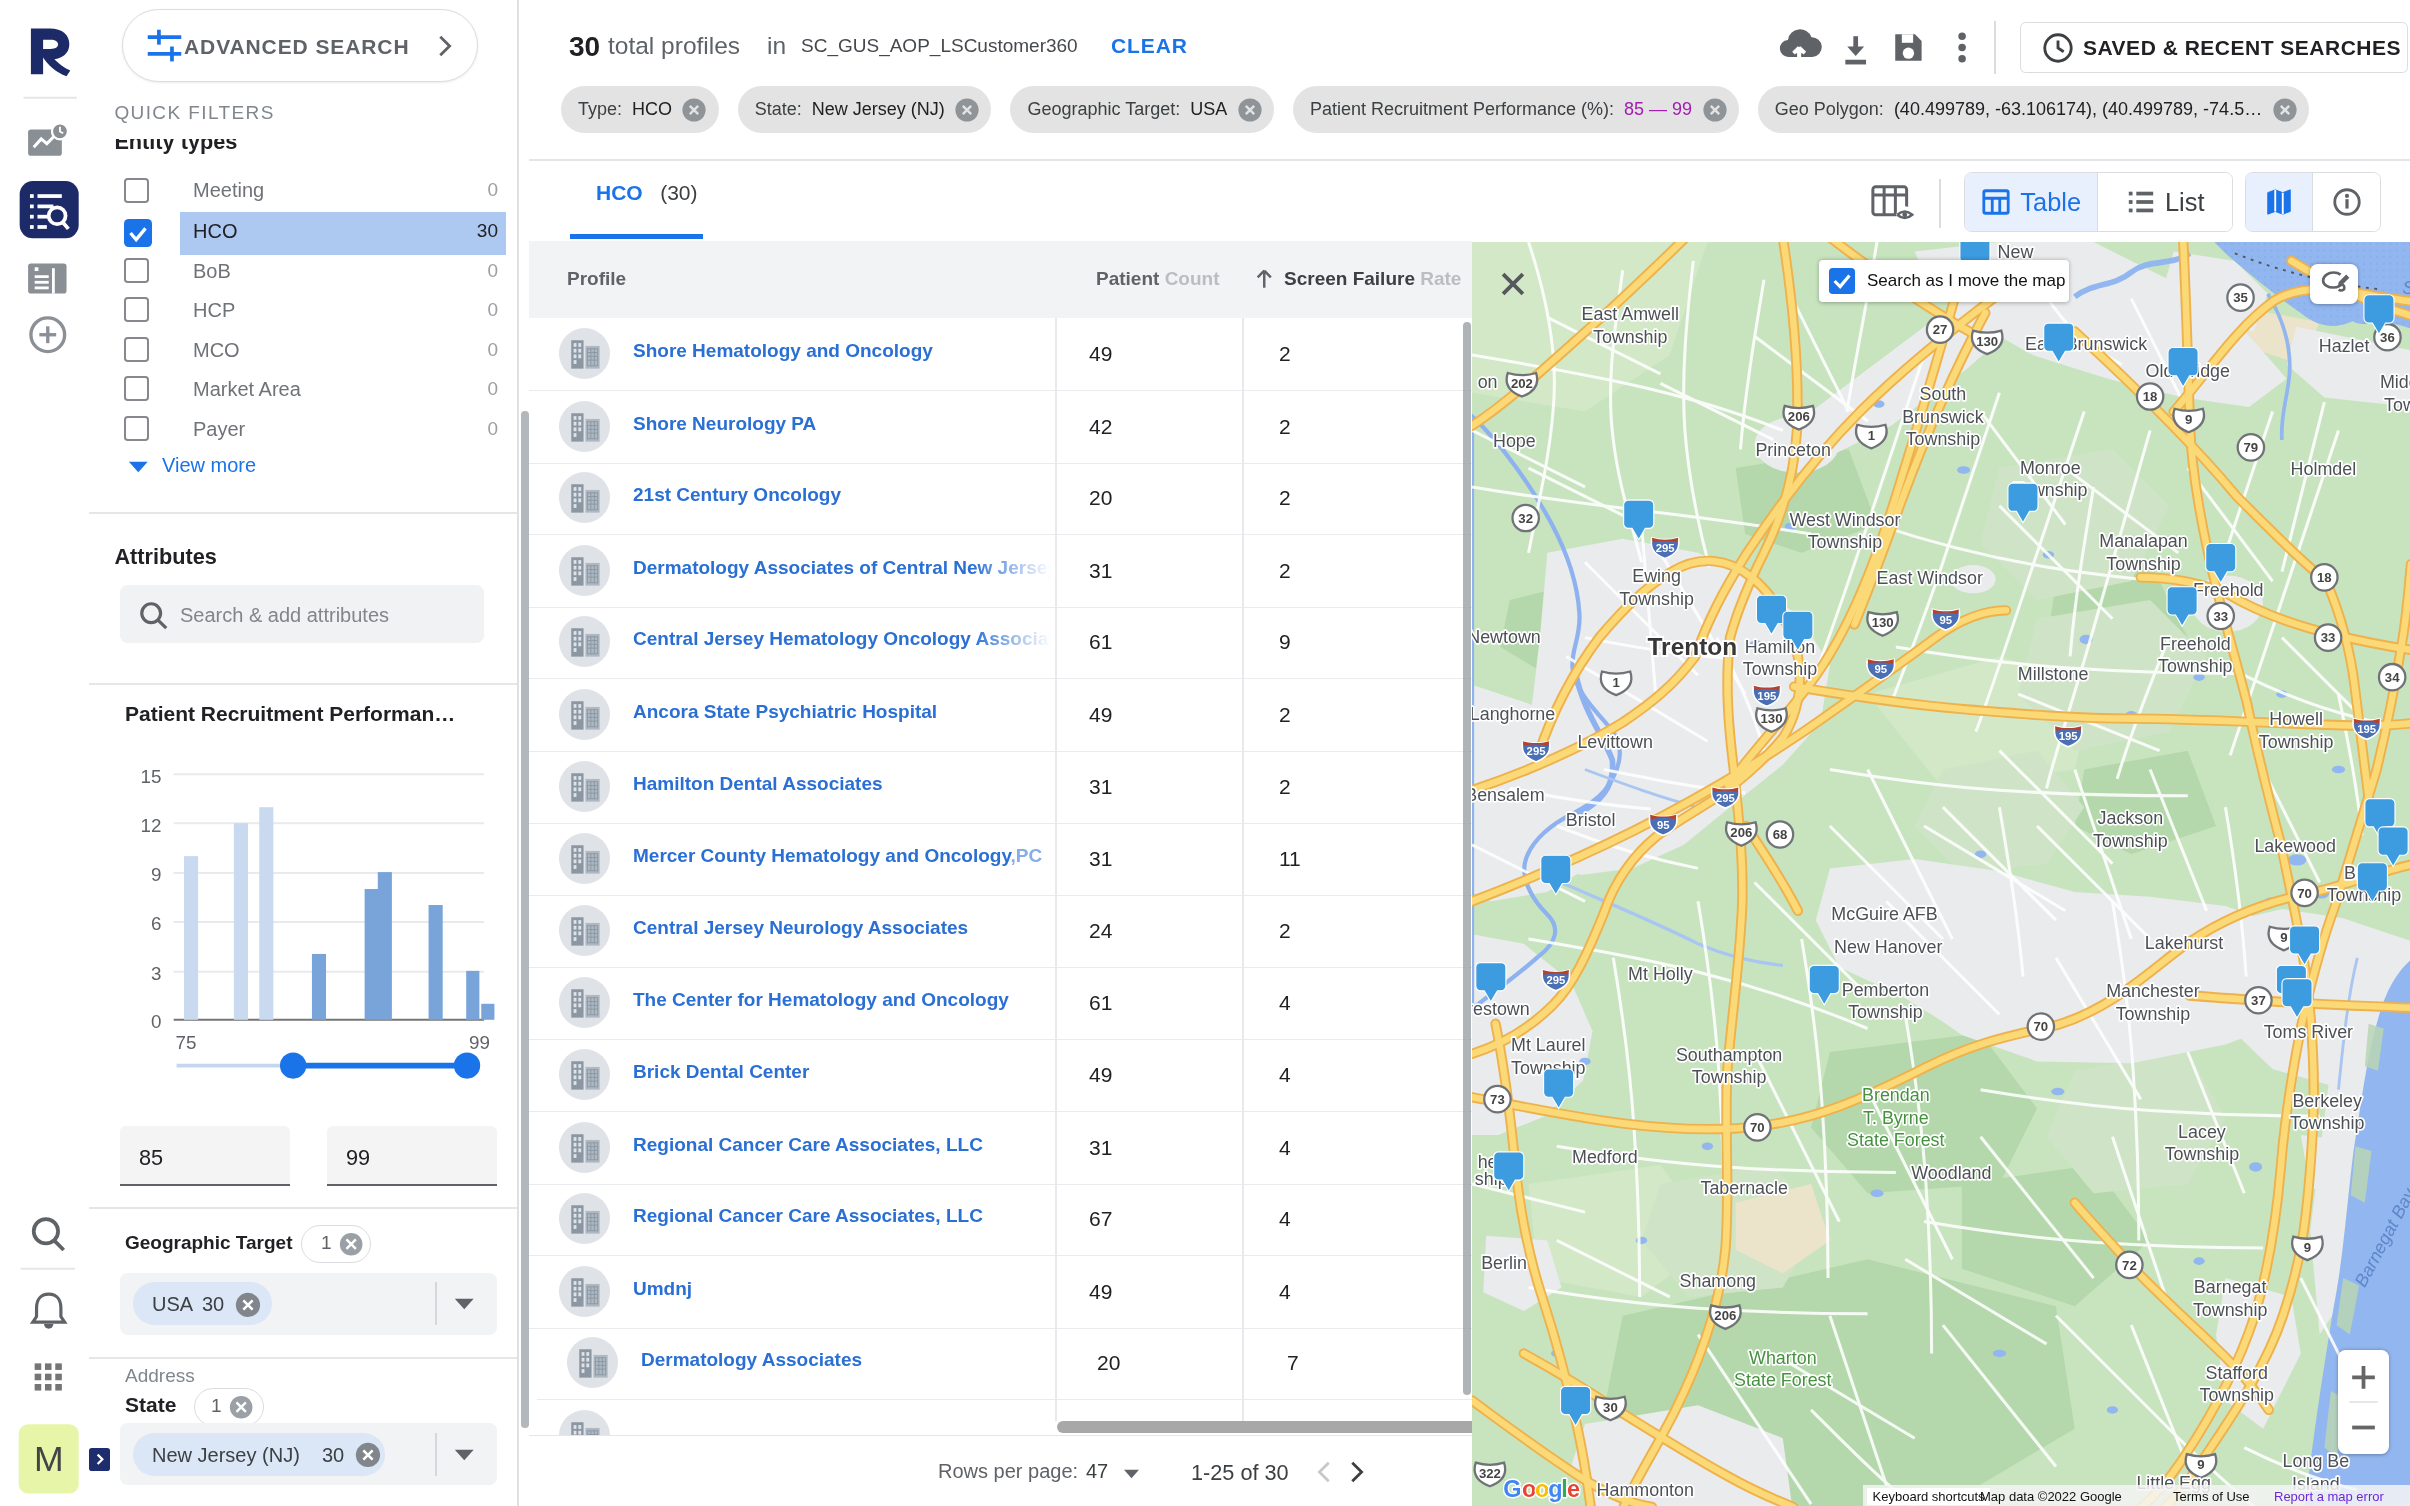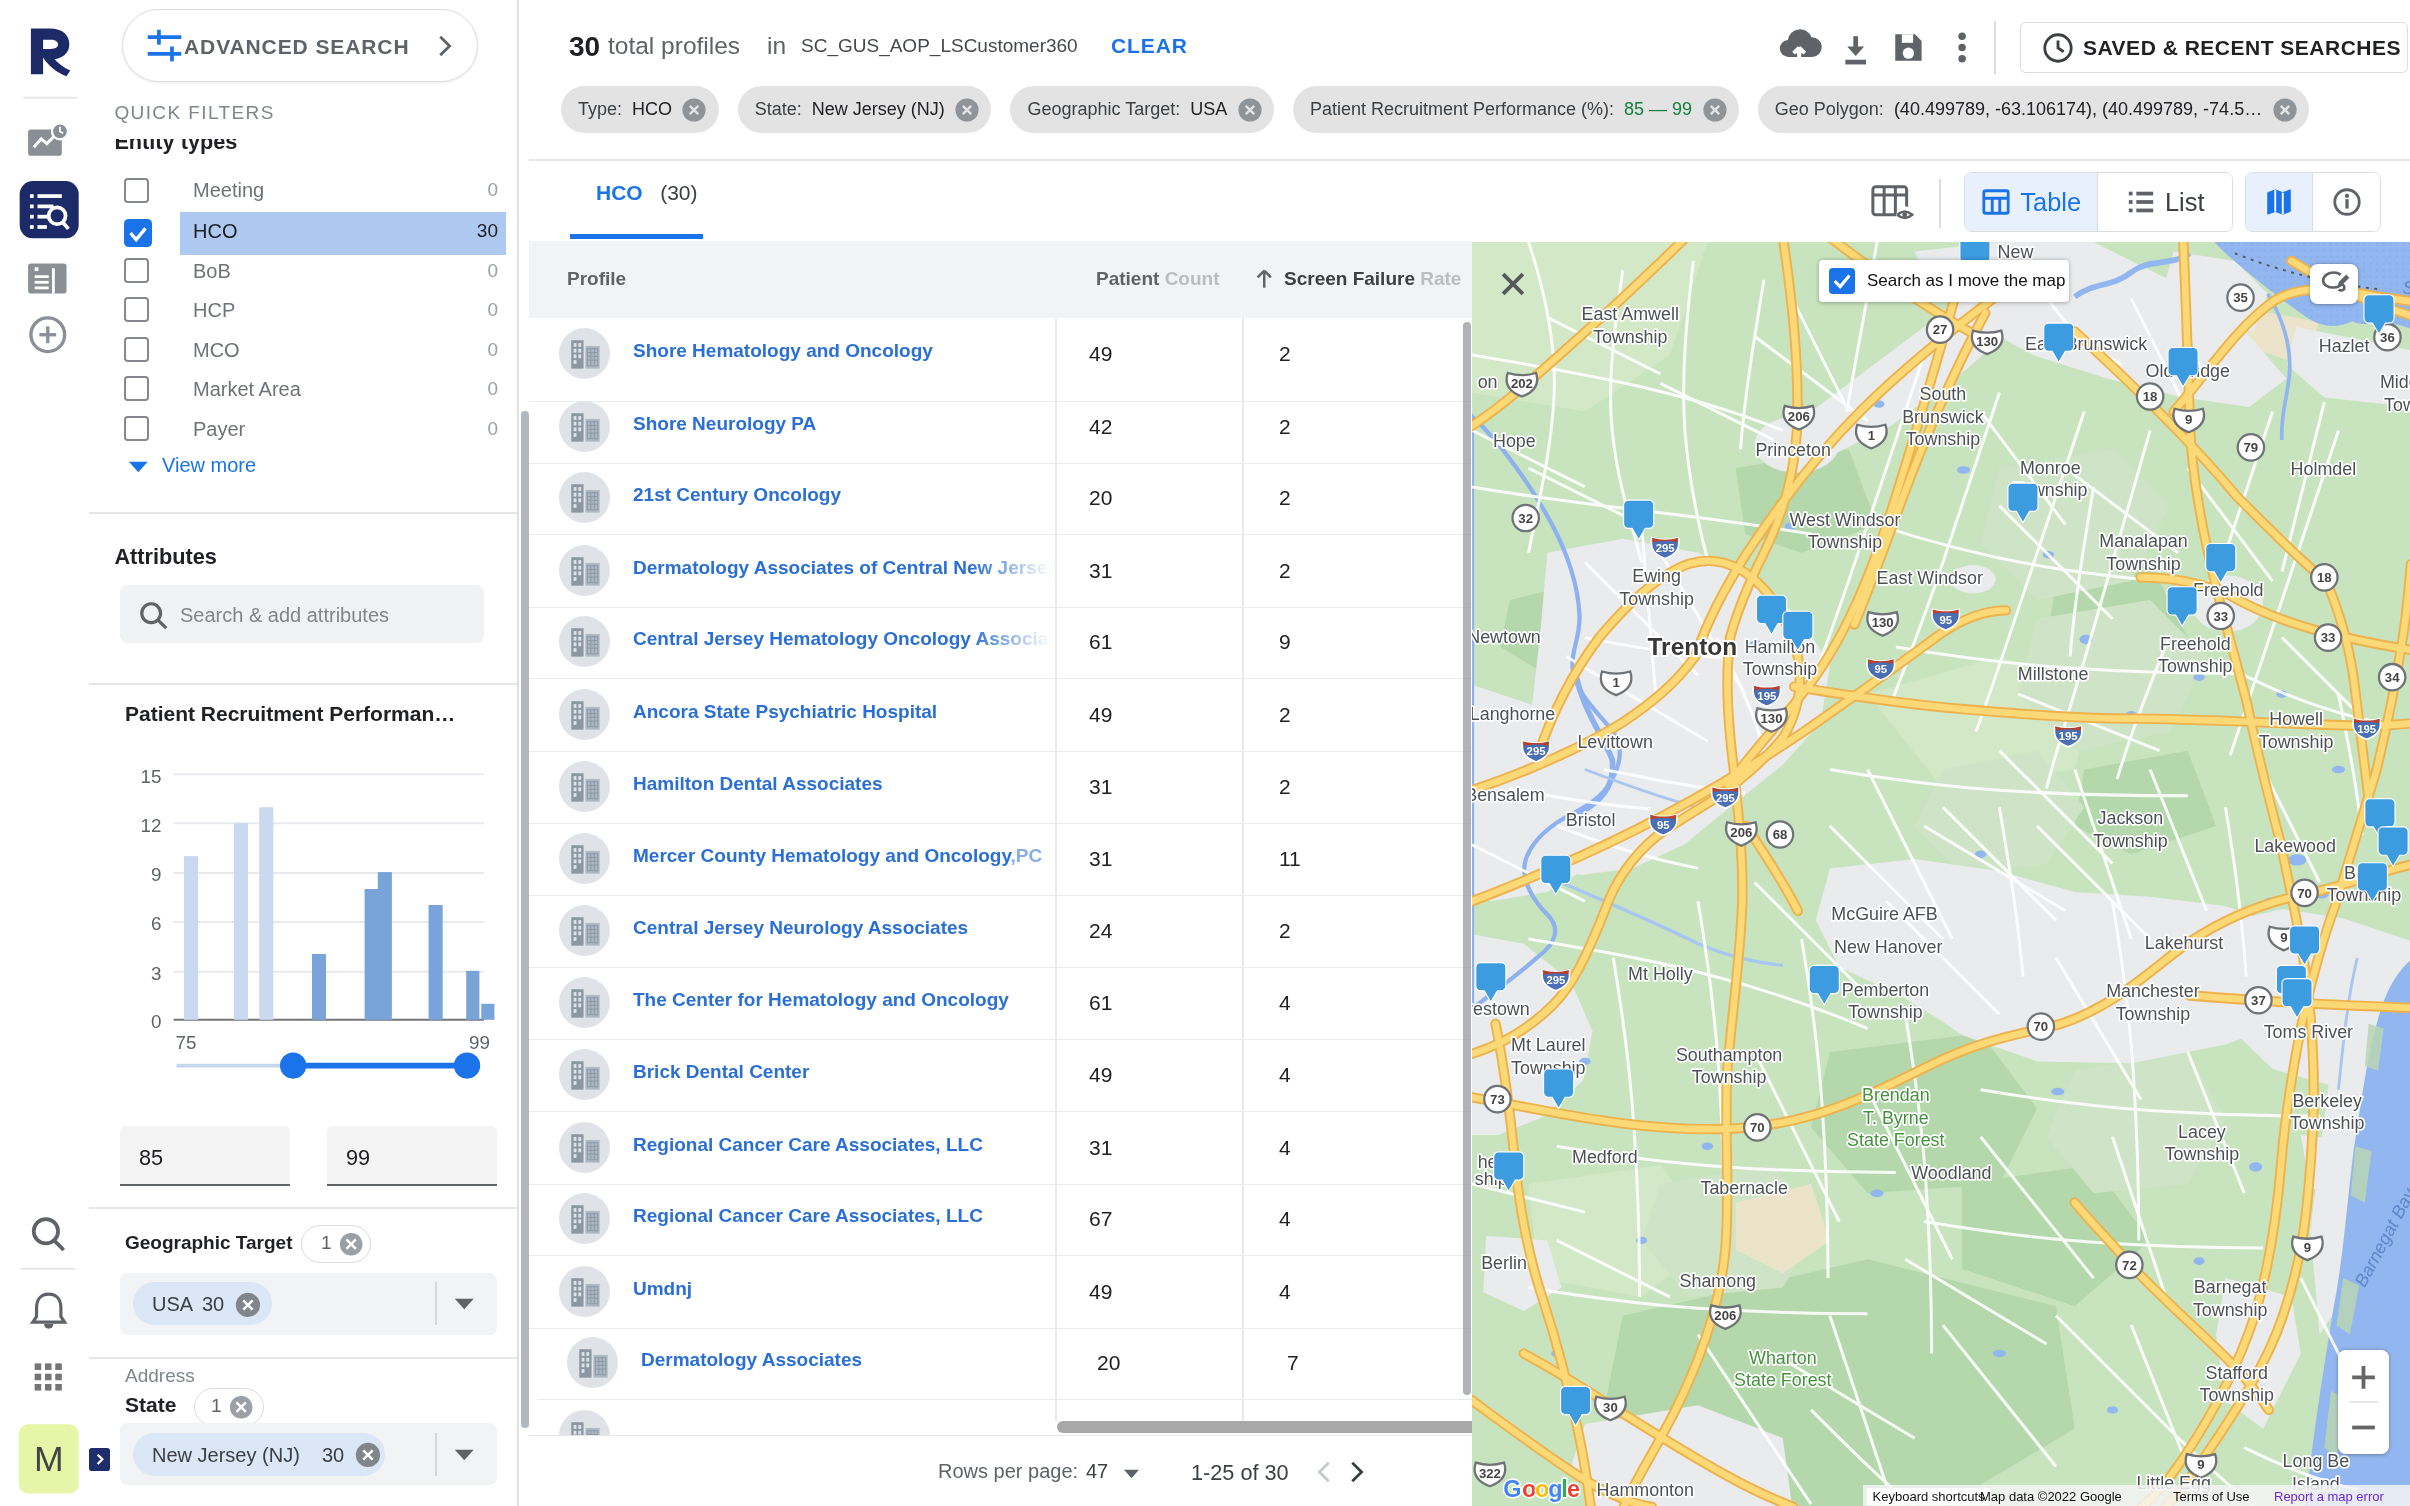--- a/index.html
+++ b/index.html
@@ -308,21 +308,21 @@
             <path d="M9.5 9.5 l9 9 M18.5 9.5 l-9 9" stroke="#e3e3e3" stroke-width="2.6"></path>
           </svg></div>
     <div style="background:#e3e3e3;border-radius:23.5px;height:47px;display:flex;align-items:center;padding:0 11.3px 0 17px;">State:&nbsp;&nbsp;<span style="color:#202124">New Jersey (NJ)</span><svg style="margin-left:9.4px" width="26" height="26" viewBox="0 0 28 28">
             <circle cx="14" cy="14" r="12.5" fill="#8f9499"></circle>
             <path d="M9.5 9.5 l9 9 M18.5 9.5 l-9 9" stroke="#e3e3e3" stroke-width="2.6"></path>
           </svg></div>
     <div style="background:#e3e3e3;border-radius:23.5px;height:47px;display:flex;align-items:center;padding:0 11.3px 0 17px;">Geographic Target:&nbsp;&nbsp;<span style="color:#202124">USA</span><svg style="margin-left:9.4px" width="26" height="26" viewBox="0 0 28 28">
             <circle cx="14" cy="14" r="12.5" fill="#8f9499"></circle>
             <path d="M9.5 9.5 l9 9 M18.5 9.5 l-9 9" stroke="#e3e3e3" stroke-width="2.6"></path>
           </svg></div>
-    <div style="background:#e3e3e3;border-radius:23.5px;height:47px;display:flex;align-items:center;padding:0 11.3px 0 17px;">Patient Recruitment Performance (%):&nbsp;&nbsp;<span style="color:#15803d">85 — 99</span><svg style="margin-left:9.4px" width="26" height="26" viewBox="0 0 28 28">
+    <div style="background:#e3e3e3;border-radius:23.5px;height:47px;display:flex;align-items:center;padding:0 11.3px 0 17px;">Patient Recruitment Performance (%):&nbsp;&nbsp;<span style="color:#a21caf">85 — 99</span><svg style="margin-left:9.4px" width="26" height="26" viewBox="0 0 28 28">
             <circle cx="14" cy="14" r="12.5" fill="#8f9499"></circle>
             <path d="M9.5 9.5 l9 9 M18.5 9.5 l-9 9" stroke="#e3e3e3" stroke-width="2.6"></path>
           </svg></div>
     <div style="background:#e3e3e3;border-radius:23.5px;height:47px;display:flex;align-items:center;padding:0 11.3px 0 17px;">Geo Polygon:&nbsp;&nbsp;<span style="color:#202124">(40.499789, -63.106174), (40.499789, -74.5…</span><svg style="margin-left:9.4px" width="26" height="26" viewBox="0 0 28 28">
             <circle cx="14" cy="14" r="12.5" fill="#8f9499"></circle>
             <path d="M9.5 9.5 l9 9 M18.5 9.5 l-9 9" stroke="#e3e3e3" stroke-width="2.6"></path>
           </svg></div>
   </div>
 </div>
 
@@ -386,21 +386,21 @@
 
 <div class="abs" style="left:529px;top:241px;width:943px;height:77px;background:#f1f3f4;z-index:4"></div>
 <div class="abs" style="left:567px;top:268px;font-size:19px;font-weight:600;color:#5f6368;z-index:5">Profile</div>
 <div class="abs" style="left:1096px;top:268px;font-size:19px;font-weight:600;color:#5f6368;z-index:5">Patient <span style="color:#babdc1">Count</span></div>
 <svg class="abs" style="left:1252px;top:266px;z-index:5" width="24.5" height="24.5" viewBox="0 0 26 26">
       <path d="M13 23 V5 M13 5 l-7 7 M13 5 l7 7" stroke="#5f6368" stroke-width="2.6" fill="none"></path>
     </svg>
 <div class="abs" style="left:1284px;top:268px;font-size:19px;font-weight:bold;color:#3c4043;z-index:5">Screen Failure <span style="color:#babdc1">Rate</span></div>
 
 <div class="abs" id="rows" style="left:529px;top:318px;width:943px;height:1117px;overflow:hidden;z-index:4;background:#fff">
-      <div style="position:absolute;left:0;top:0px;width:943px;height:84px;border-bottom:1.9px solid #e9ebee">
+      <div style="position:absolute;left:0;top:0px;width:943px;height:73px;border-bottom:1.9px solid #e9ebee">
         <svg width="53" height="53" viewBox="0 0 56 56" style="position:absolute;left:29px;top:9.4px">
           <circle cx="28" cy="28" r="27" fill="#dfe3e8"></circle>
           <rect x="14" y="14" width="13" height="30" fill="#8b97a3"></rect>
           <rect x="16.5" y="17" width="3" height="4" fill="#dfe3e8"></rect>
           <rect x="21.5" y="17" width="3" height="4" fill="#dfe3e8"></rect>
           <rect x="16.5" y="23" width="3" height="4" fill="#dfe3e8"></rect>
           <rect x="21.5" y="23" width="3" height="4" fill="#dfe3e8"></rect>
           <rect x="16.5" y="29" width="3" height="4" fill="#dfe3e8"></rect>
           <rect x="21.5" y="29" width="3" height="4" fill="#dfe3e8"></rect>
           <rect x="16.5" y="35" width="3" height="4" fill="#dfe3e8"></rect>

